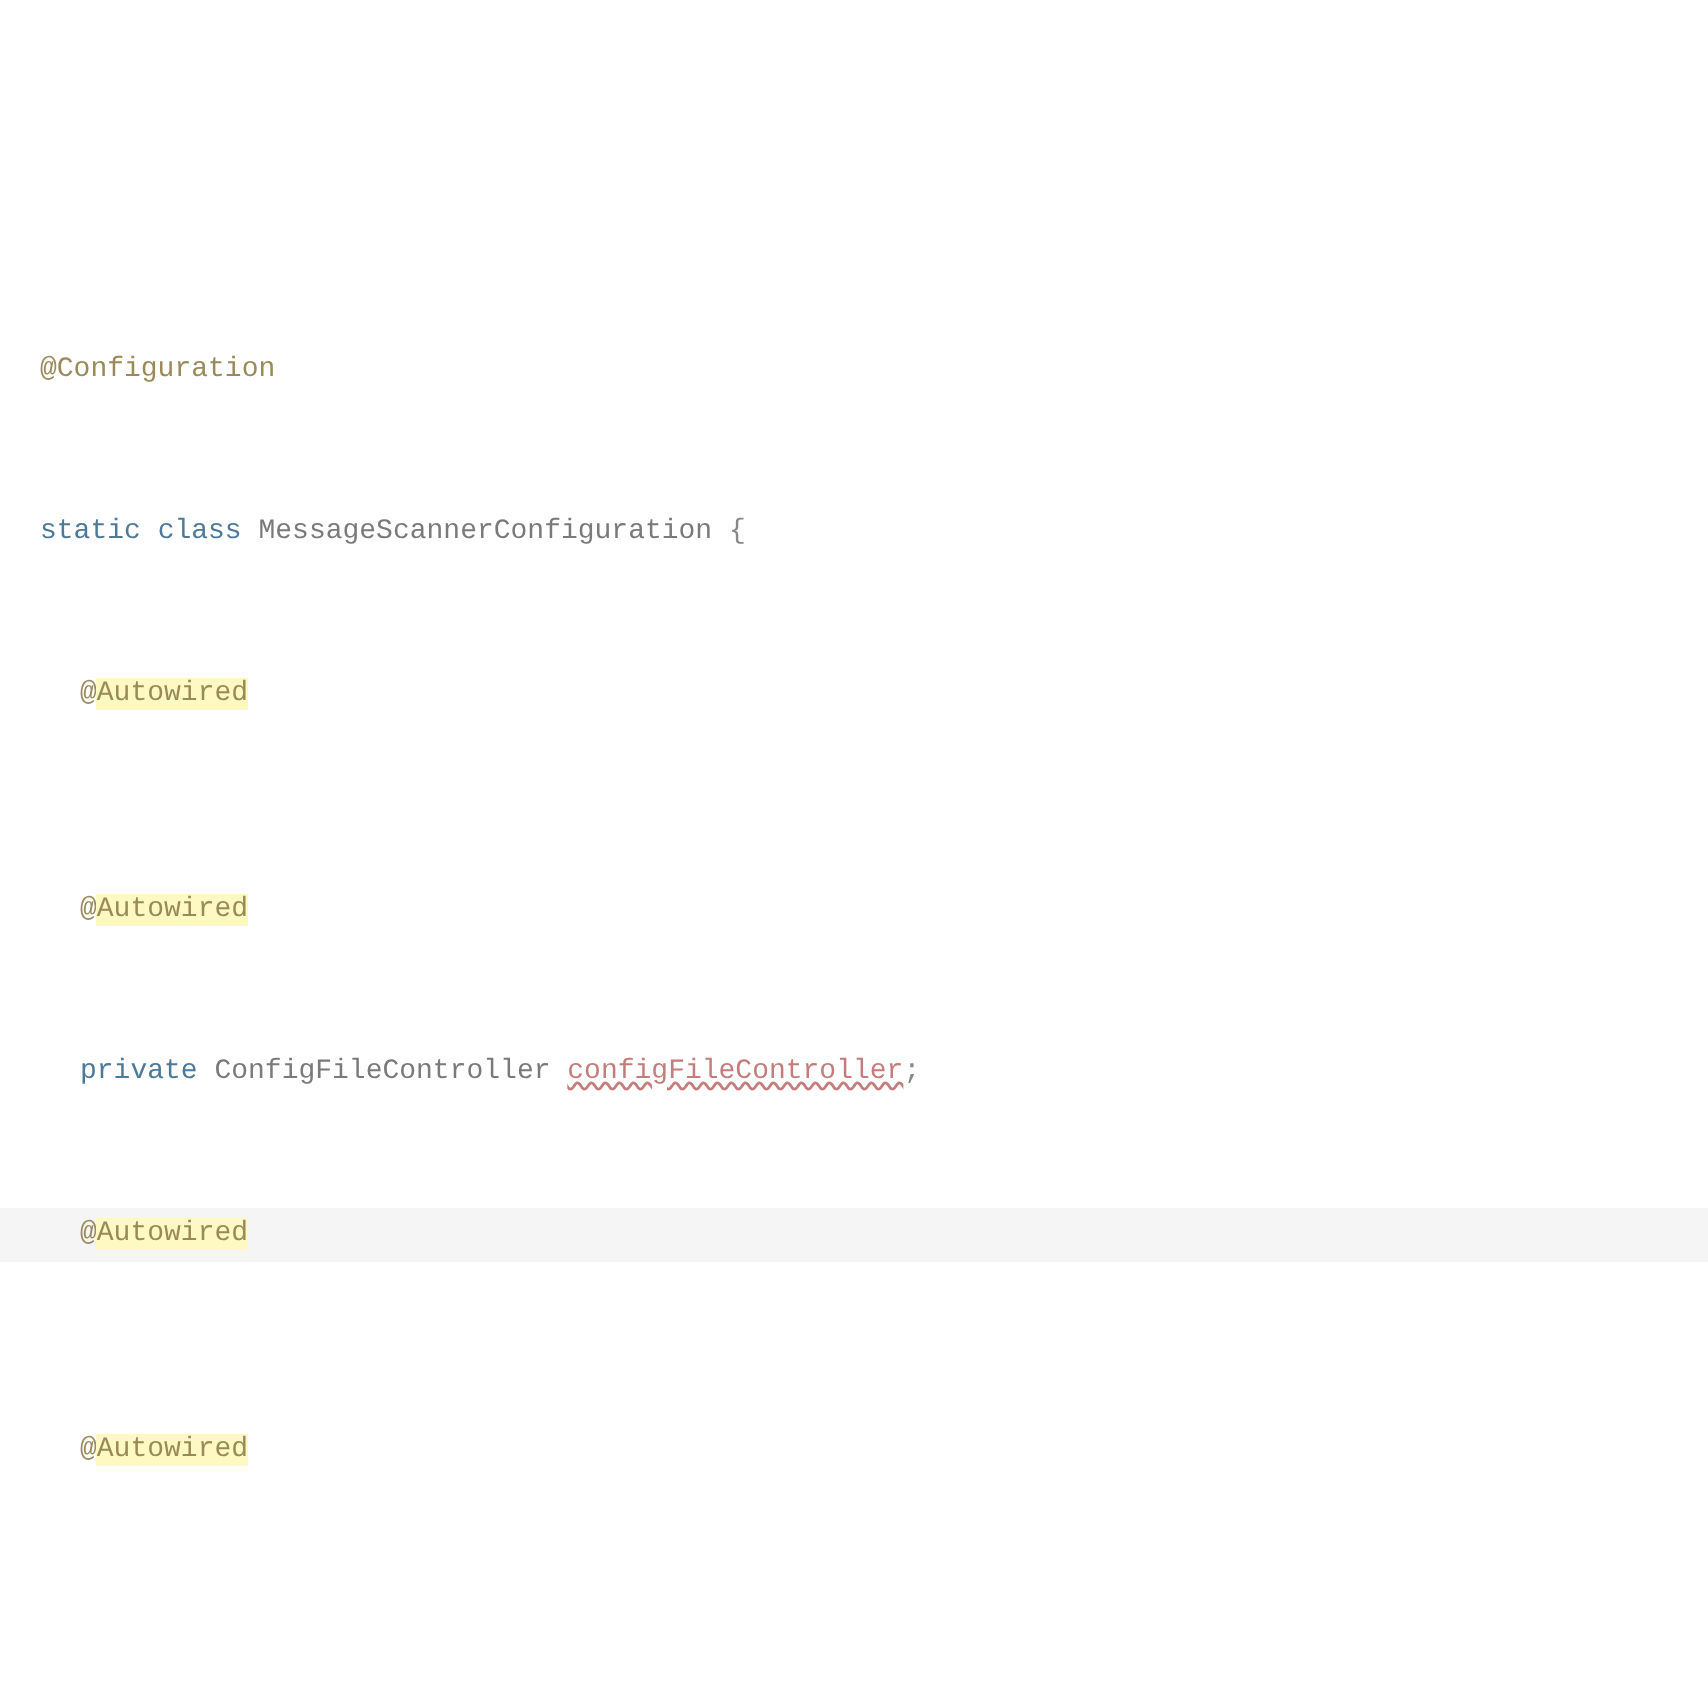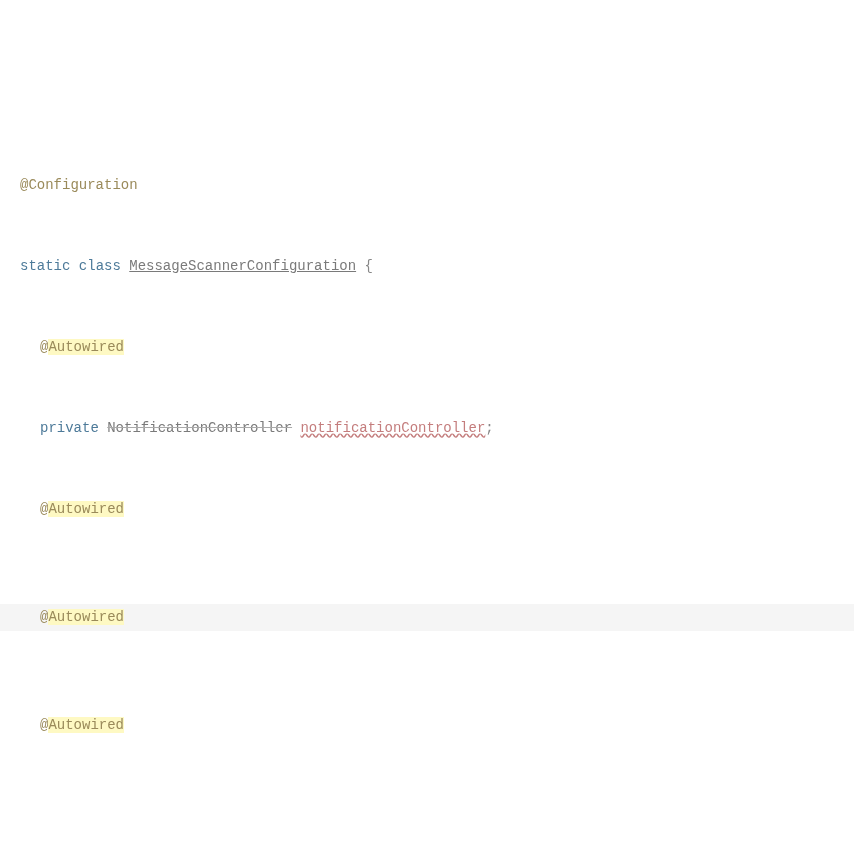--- a/index.html
+++ b/index.html
@@ -25,42 +25,42 @@
   .line.hl {
     background: #f5f5f5;
   }
   .indent {
     display: inline-block;
   }
   .ind1 { width: 20px; }
   .anno { color: #9a8a5a; }
   .anno-hl { background: #fef9c3; }
   .kw { color: #4d7a99; }
-  .cls { color: #7a7a7a; text-decoration: underline; }
+  .cls { color: #7a7a7a; }
   .var-red { color: #c47d7d; text-decoration: underline; text-decoration-style: wavy; text-decoration-color: #c47d7d; }
   .punct { color: #888; }
   .strike { text-decoration: line-through; text-decoration-color: #aaa; }
 </style>
 </head>
 <body>
 
 
 
 <div class="code-area">
 
 <div class="line"><span class="anno">@Configuration</span></div>
 
 <div class="line"><span class="kw">static</span> <span class="kw">class</span> <span class="cls">MessageScannerConfiguration</span><span class="punct"> {</span></div>
 
 <div class="line"><span class="ind1 indent"></span><span class="anno">@</span><span class="anno anno-hl">Autowired</span></div>
 
-<div class="line"><span class="ind1 indent"></span><span class="kw">private</span> <span class="cls strike">NotificationController</span> <span class="var-red">notificationController</span><span class="punct">;</span></div>
 
 <div class="line"><span class="ind1 indent"></span><span class="anno">@</span><span class="anno anno-hl">Autowired</span></div>
 
+<div class="line"><span class="ind1 indent"></span><span class="kw">private</span> <span class="cls">ConfigFileController</span> <span class="var-red">configFileController</span><span class="punct">;</span></div>
 
 <div class="line hl"><span class="ind1 indent"></span><span class="anno">@</span><span class="anno anno-hl">Autowired</span></div>
 
 
 <div class="line"><span class="ind1 indent"></span><span class="anno">@</span><span class="anno anno-hl">Autowired</span></div>
 
 
 
 
 

